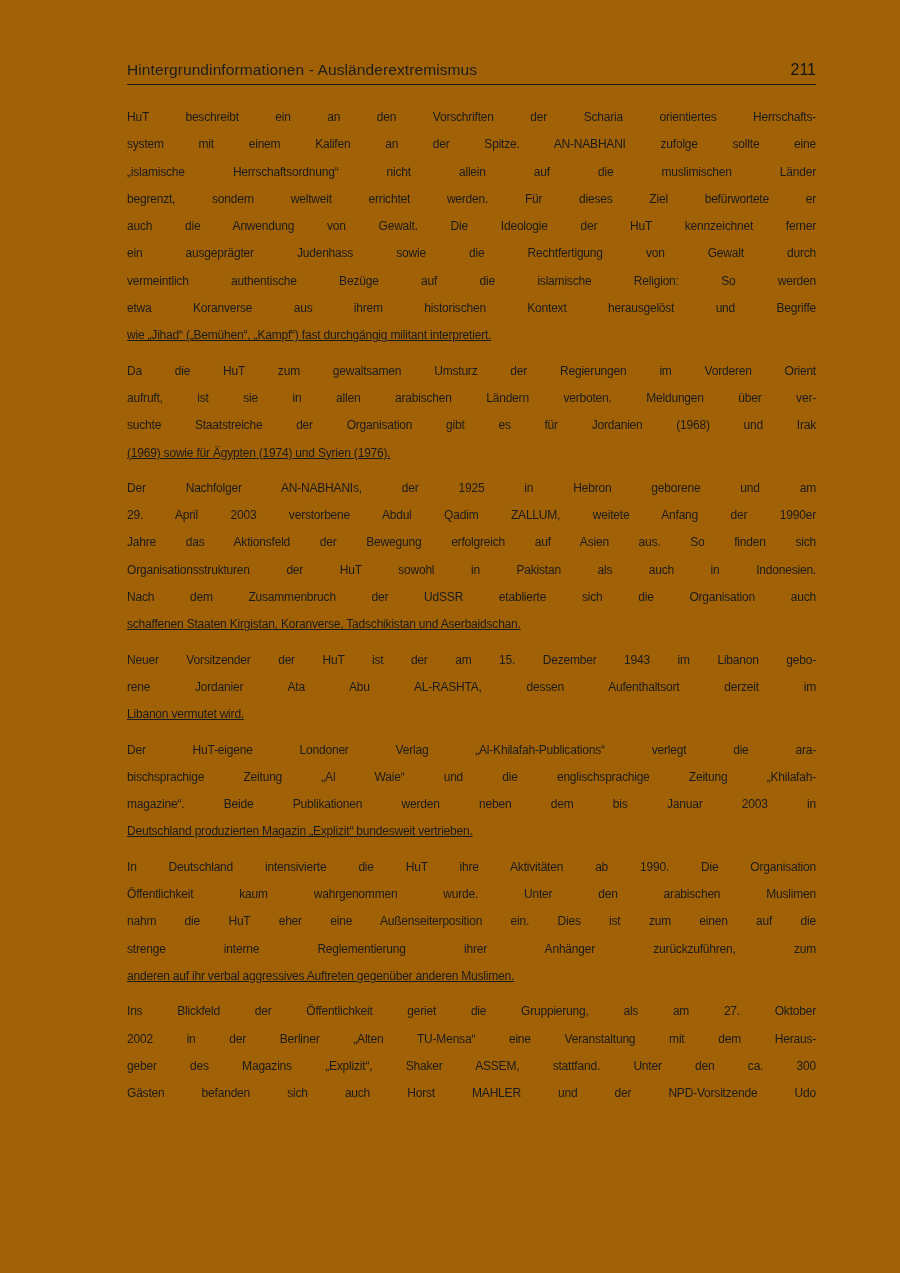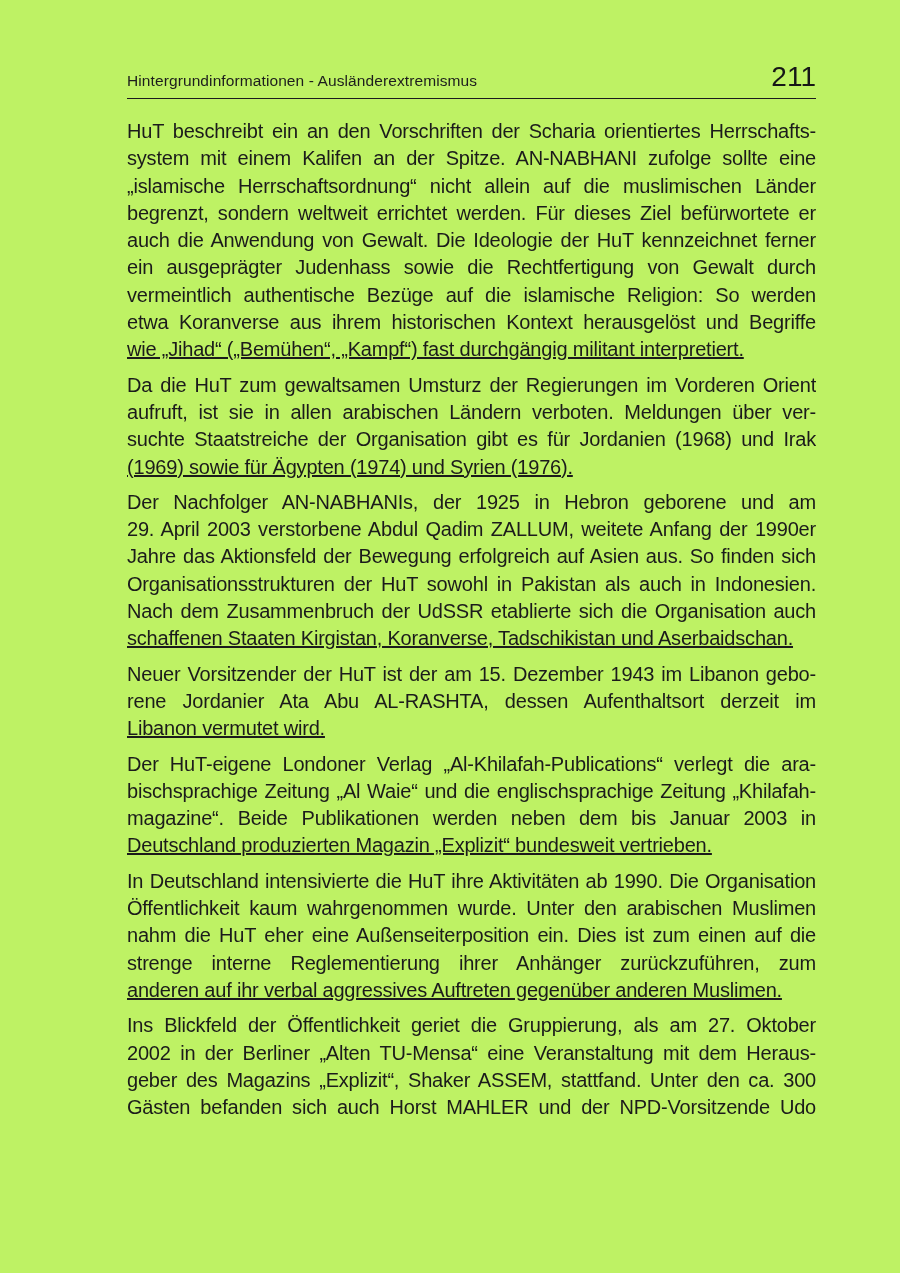--- a/index.html
+++ b/index.html
@@ -6,48 +6,48 @@
     margin: 0;
     padding: 0;
     background: #ffffff;
   }
   .page {
     position: relative;
     width: 900px;
     height: 1273px;
     box-sizing: border-box;
     padding: 0 84px 0 127px;
-    background: #bef264;
+    background: #a16207;
     font-family: "Liberation Sans", "DejaVu Sans", sans-serif;
     color: #1b1b1b;
     overflow: hidden;
   }
   .header {
     display: flex;
     justify-content: space-between;
     align-items: baseline;
     padding-top: 61px;
   }
   .running-title {
     font-size: 15.5px;
     letter-spacing: 0.1px;
     color: #1d1d1d;
   }
   .page-number {
-    font-size: 28px;
+    font-size: 16px;
     color: #161616;
   }
   .header-rule {
     border-bottom: 1.5px solid #1c1c1c;
     margin-top: 5px;
     width: 100%;
   }
   .doc-body {
     margin-top: 19px;
-    font-size: 20px;
+    font-size: 12px;
     letter-spacing: -0.2px;
   }
   .paragraph {
     margin: 0 0 8px 0;
   }
   .line {
     height: 27.3px;
     line-height: 27.3px;
     text-align: justify;
     text-align-last: justify;

